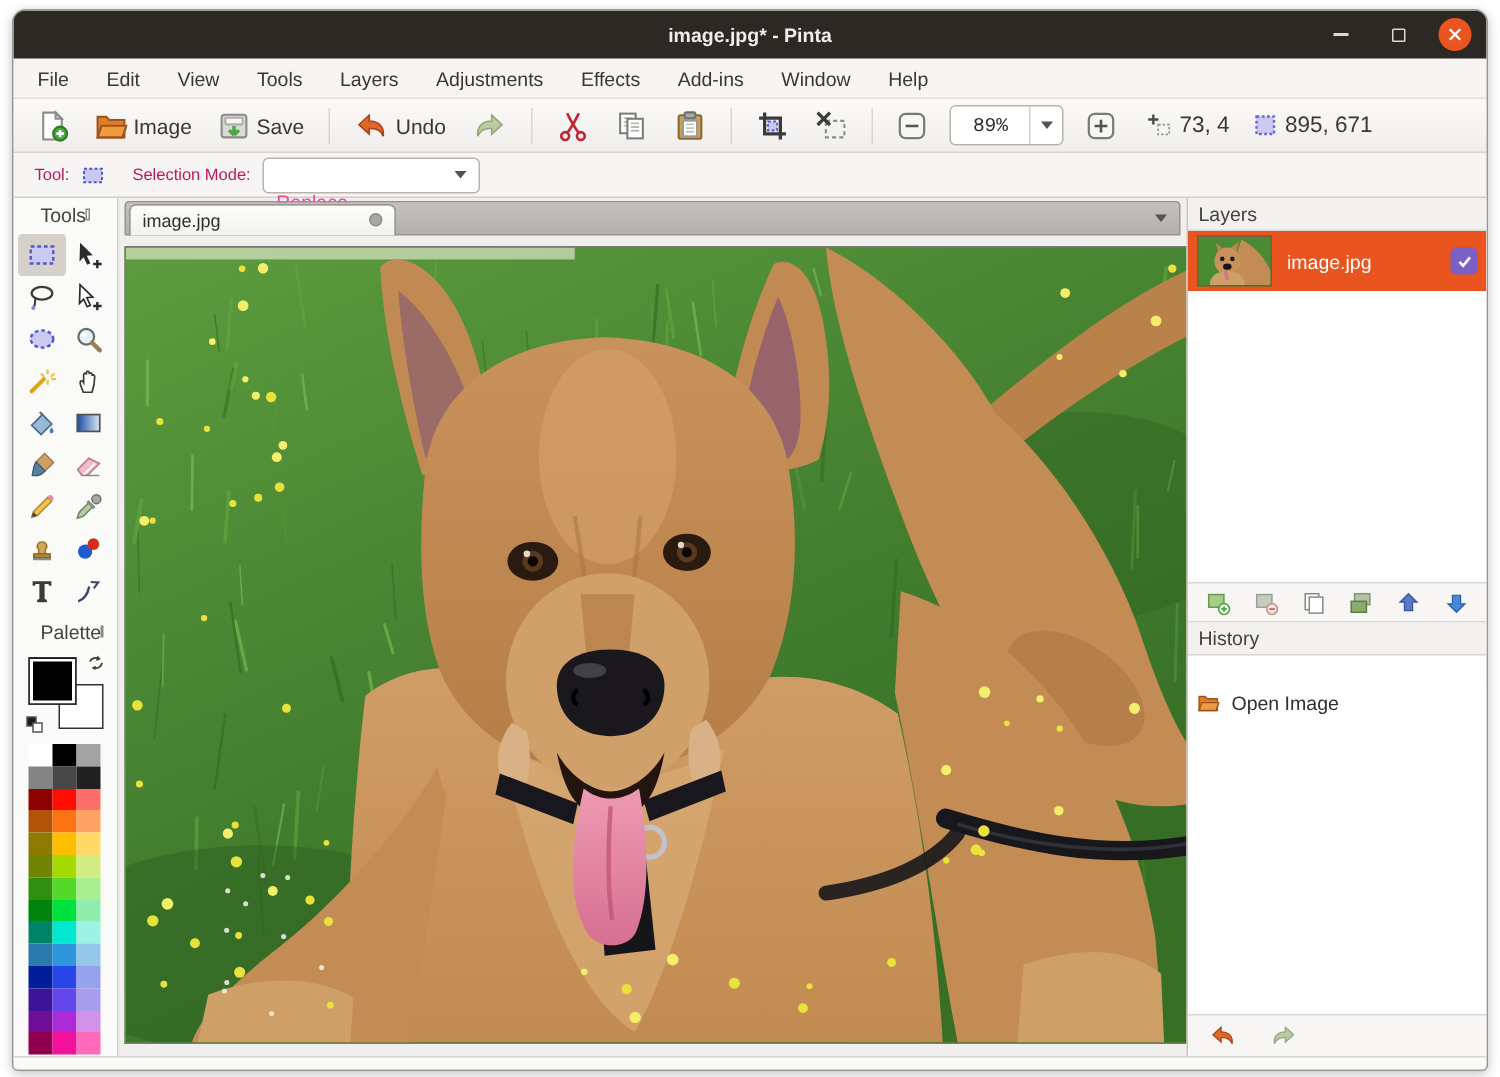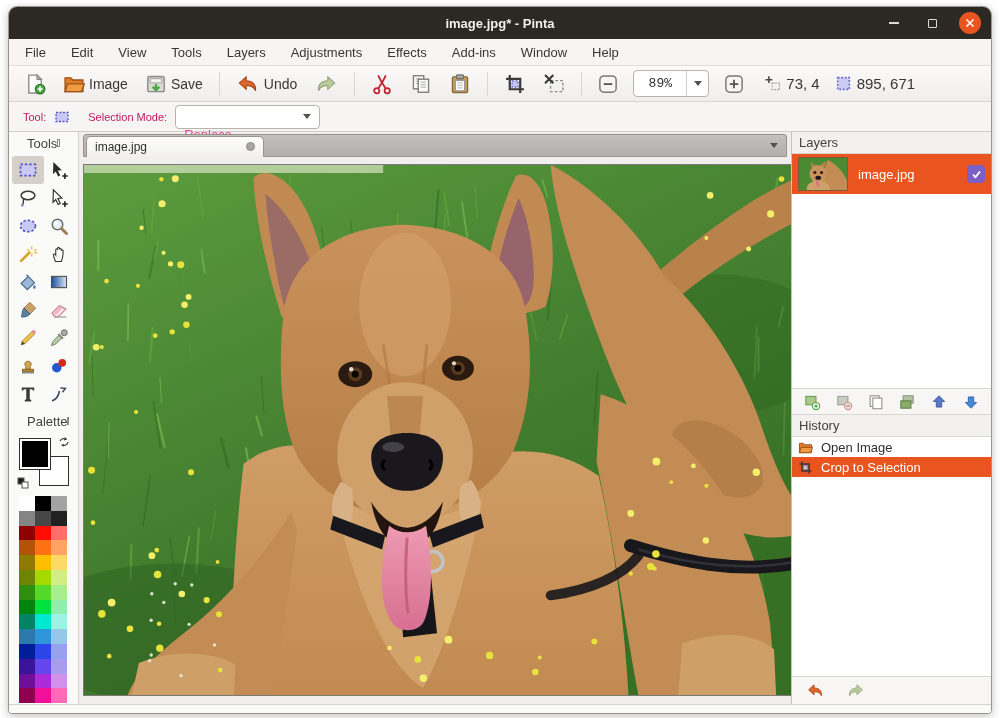--- a/index.html
+++ b/index.html
@@ -77,21 +77,21 @@
   .layerslist { height:234px; background:#fff; overflow:hidden; }
   .layerrow { height:40px; display:flex; align-items:center; padding:0 6px; gap:10px; cursor:pointer; }
   .layerrow.sel { background:#e9541f; }
   .layerrow .lthumb { width:50px; height:34px; border:1px solid #7c5a3a; background:#4a8a33; flex:none; }
   .layerrow .lname { flex:1; font-size:13px; color:#fff; }
   .layerrow .vischk { width:18px; height:18px; border-radius:4px; background:#7b5fc5; display:flex; align-items:center;
                       justify-content:center; cursor:pointer; flex:none; }
   .layerbtns { height:27px; background:#f7f6f5; border-top:1px solid #dad6d1; border-bottom:1px solid #dad6d1;
                display:flex; align-items:center; justify-content:space-around; padding:0 4px; flex:none; }
   .lbtn { width:26px; height:22px; display:flex; align-items:center; justify-content:center; border-radius:3px; cursor:pointer; }
-  .historylist { flex:1; background:#fff; overflow:hidden; }
+  .historylist { flex:1; background:#fff; overflow:hidden;margin-top:21px; }
   .hrow { height:20px; display:flex; align-items:center; gap:8px; padding:0 6px; cursor:pointer; }
   .hrow .hlabel { font-size:13px; color:#2f2f2d; }
   .hrow.sel { background:#e9541f; }
   .hrow.sel .hlabel { color:#fff; }
   .histbtns { height:28px; background:#f7f6f5; border-top:1px solid #dad6d1; display:flex; align-items:center; gap:14px;
               padding-left:10px; flex:none; }
   .bottomstrip { height:9px; background:#fafaf9; border-top:1px solid #d8d4cf; flex:none; }
 </style>
 </head>
 <body>
@@ -829,30 +829,20 @@
       <div class="historylist" id="historylist">
           <div class="hrow">
             <span>
               <svg class="ic" width="15" height="15" viewBox="0 0 16 16">
                 <path d="M1.5 3.5h4.2l1.5 1.6h7.3v8.4h-13z" fill="#e07b28" stroke="#9e531a"></path>
                 <path d="M1.5 13.5l1.9-5.6h12.1l-2 5.6z" fill="#f09a42" stroke="#9e531a"></path>
               </svg>
             </span>
             <span class="hlabel">Open Image</span>
           </div>
-          <div class="hrow sel">
-            <span>
-              <svg class="ic" width="15" height="15" viewBox="0 0 16 16">
-                <path d="M4.2 1.5v10.3h10.3" fill="none" stroke="#3a3a3a" stroke-width="1.6"></path>
-                <path d="M1.5 4.2h10.3v10.3" fill="none" stroke="#3a3a3a" stroke-width="1.6"></path>
-                <rect x="5.8" y="5.8" width="4.4" height="4.4" fill="#c6c6f0" stroke="#5c5cc8" stroke-width="0.9" stroke-dasharray="1.4 1.1"></rect>
-              </svg>
-            </span>
-            <span class="hlabel">Crop to Selection</span>
-          </div>
         </div>
       <div class="histbtns">
         <div class="lbtn">
             <span>
               <svg class="ic" width="19" height="19" viewBox="0 0 16 16">
                 <path d="M6.8 3.2L2.2 7.4l4.6 4.2V9.1c3.2-.2 5.2.8 6.2 3.4.5-4-1.8-6.6-6.2-6.7z" fill="#e0662a" stroke="#a8441a" stroke-width="0.7"></path>
               </svg>
             </span>
           </div>
         <div class="lbtn">

